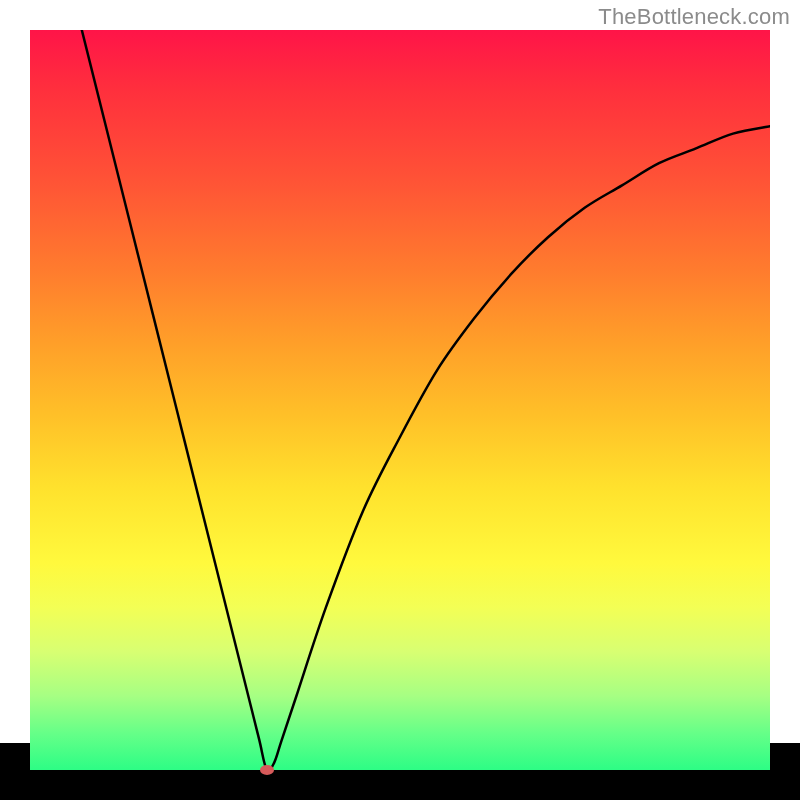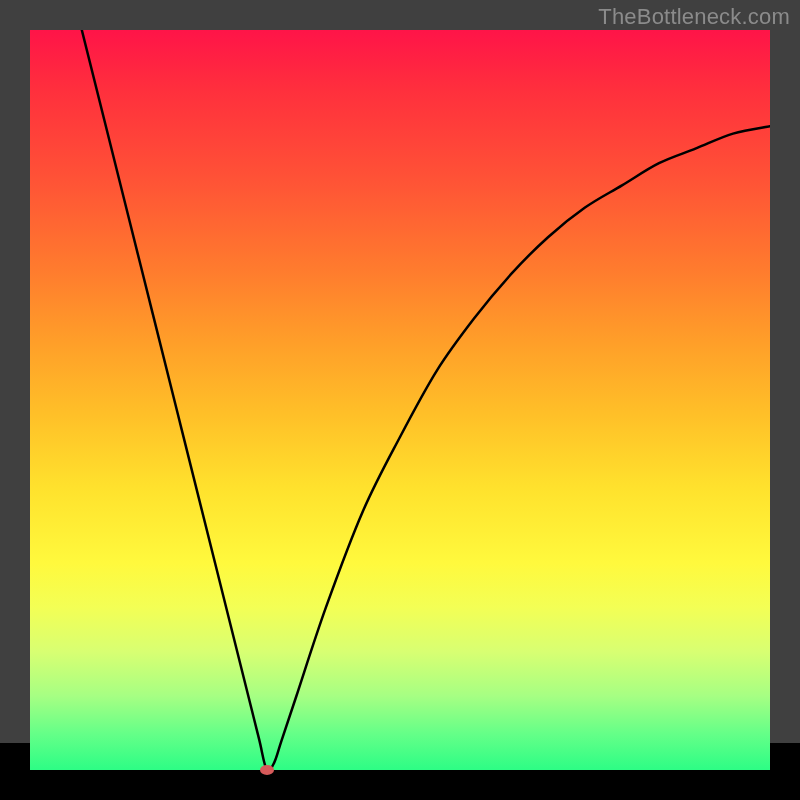--- a/index.html
+++ b/index.html
@@ -8,21 +8,21 @@
     width: 800px;
     height: 800px;
     overflow: hidden;
     background: #000;
     font-family: Arial, Helvetica, sans-serif;
   }
   .outer {
     position: relative;
     width: 800px;
     height: 743px;
-    background: #404040;
+    background: #ffffff;
   }
   .plot {
     position: absolute;
     left: 30px;
     top: 30px;
     width: 740px;
     height: 740px;
     
     background: linear-gradient(
       to bottom,

